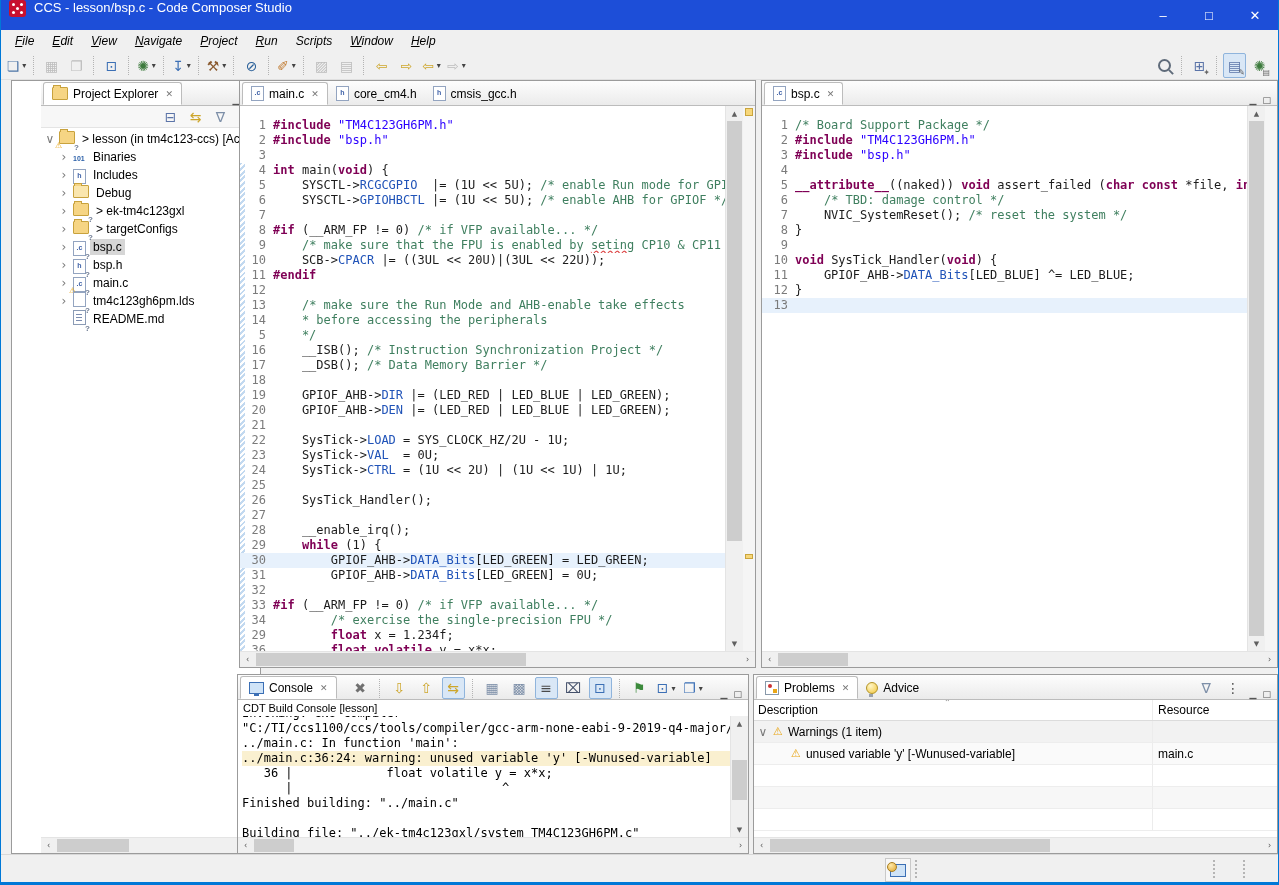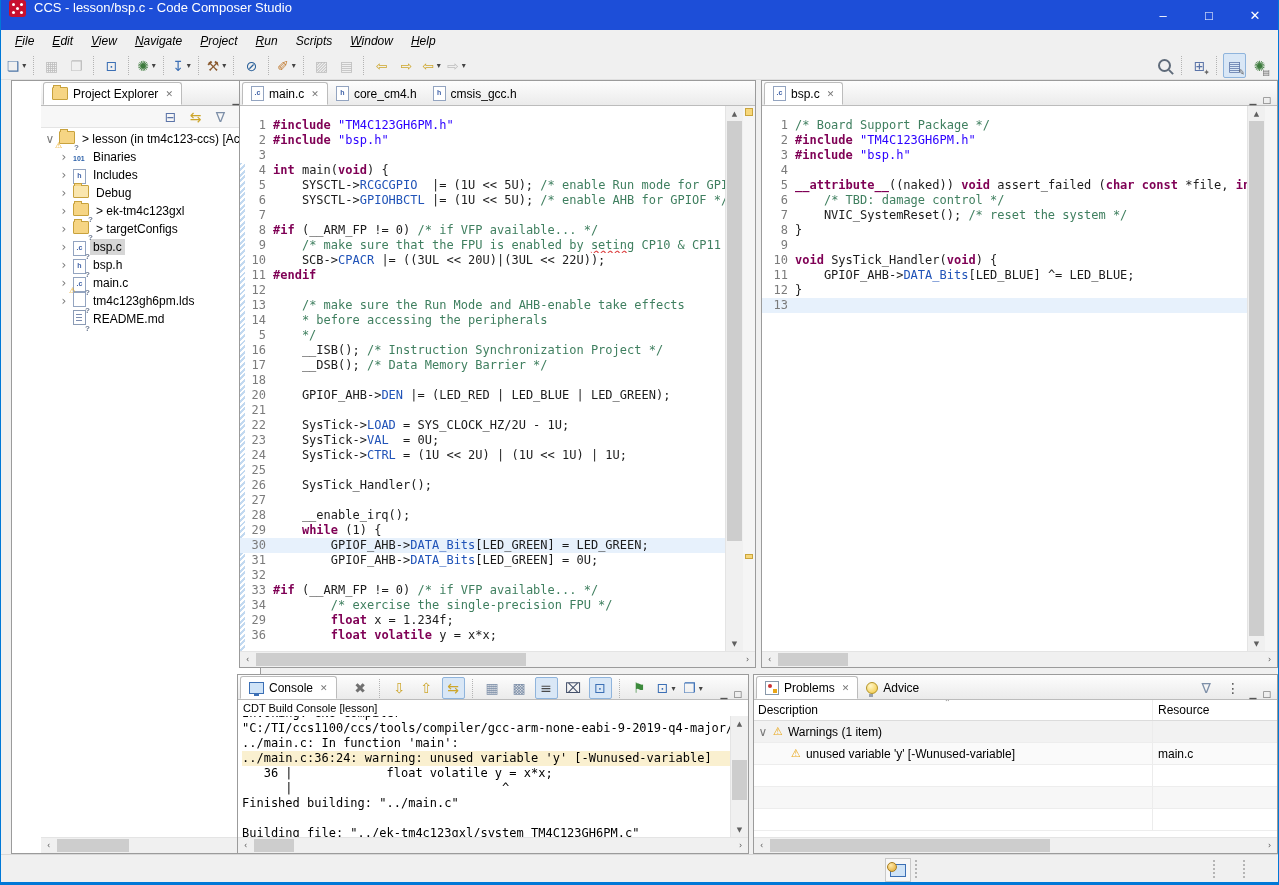--- a/index.html
+++ b/index.html
@@ -342,20 +342,21 @@
             <div class="edrow"><span class="lnum">9</span><span class="lcode"><span>    </span><span class="tk-cmt">/* make sure that the FPU is enabled by <span class="sq">seting</span> CP10 &amp; CP11 Full Access */</span></span></div>
             <div class="edrow"><span class="lnum">10</span><span class="lcode"><span>    SCB</span><span>-&gt;</span><span class="tk-fld">CPACR</span><span> |= ((3UL &lt;&lt; 20U)|(3UL &lt;&lt; 22U));</span></span></div>
             <div class="edrow"><span class="lnum">11</span><span class="lcode"><span class="tk-kw">#endif</span></span></div>
             <div class="edrow"><span class="lnum">12</span><span class="lcode"></span></div>
             <div class="edrow"><span class="lnum">13</span><span class="lcode"><span>    </span><span class="tk-cmt">/* make sure the Run Mode and AHB-enable take effects</span></span></div>
             <div class="edrow"><span class="lnum">14</span><span class="lcode"><span class="tk-cmt">    * before accessing the peripherals</span></span></div>
             <div class="edrow"><span class="lnum">5</span><span class="lcode"><span class="tk-cmt">    */</span></span></div>
             <div class="edrow"><span class="lnum">16</span><span class="lcode"><span>    __ISB(); </span><span class="tk-cmt">/* Instruction Synchronization Project */</span></span></div>
             <div class="edrow"><span class="lnum">17</span><span class="lcode"><span>    __DSB(); </span><span class="tk-cmt">/* Data Memory Barrier */</span></span></div>
             <div class="edrow"><span class="lnum">18</span><span class="lcode"></span></div>
+            <div class="edrow"><span class="lnum">19</span><span class="lcode"><span>    GPIOF_AHB</span><span>-&gt;</span><span class="tk-fld">DIR</span><span> |= (LED_RED | LED_BLUE | LED_GREEN);</span></span></div>
             <div class="edrow"><span class="lnum">20</span><span class="lcode"><span>    GPIOF_AHB</span><span>-&gt;</span><span class="tk-fld">DEN</span><span> |= (LED_RED | LED_BLUE | LED_GREEN);</span></span></div>
             <div class="edrow"><span class="lnum">21</span><span class="lcode"></span></div>
             <div class="edrow"><span class="lnum">22</span><span class="lcode"><span>    SysTick</span><span>-&gt;</span><span class="tk-fld">LOAD</span><span> = SYS_CLOCK_HZ/2U - 1U;</span></span></div>
             <div class="edrow"><span class="lnum">23</span><span class="lcode"><span>    SysTick</span><span>-&gt;</span><span class="tk-fld">VAL</span><span>  = 0U;</span></span></div>
             <div class="edrow"><span class="lnum">24</span><span class="lcode"><span>    SysTick</span><span>-&gt;</span><span class="tk-fld">CTRL</span><span> = (1U &lt;&lt; 2U) | (1U &lt;&lt; 1U) | 1U;</span></span></div>
             <div class="edrow"><span class="lnum">25</span><span class="lcode"></span></div>
             <div class="edrow"><span class="lnum">26</span><span class="lcode"><span>    SysTick_Handler();</span></span></div>
             <div class="edrow"><span class="lnum">27</span><span class="lcode"></span></div>
             <div class="edrow"><span class="lnum">28</span><span class="lcode"><span>    __enable_irq();</span></span></div>
             <div class="edrow"><span class="lnum">29</span><span class="lcode"><span>    </span><span class="tk-kw">while</span><span> (1) {</span></span></div>

